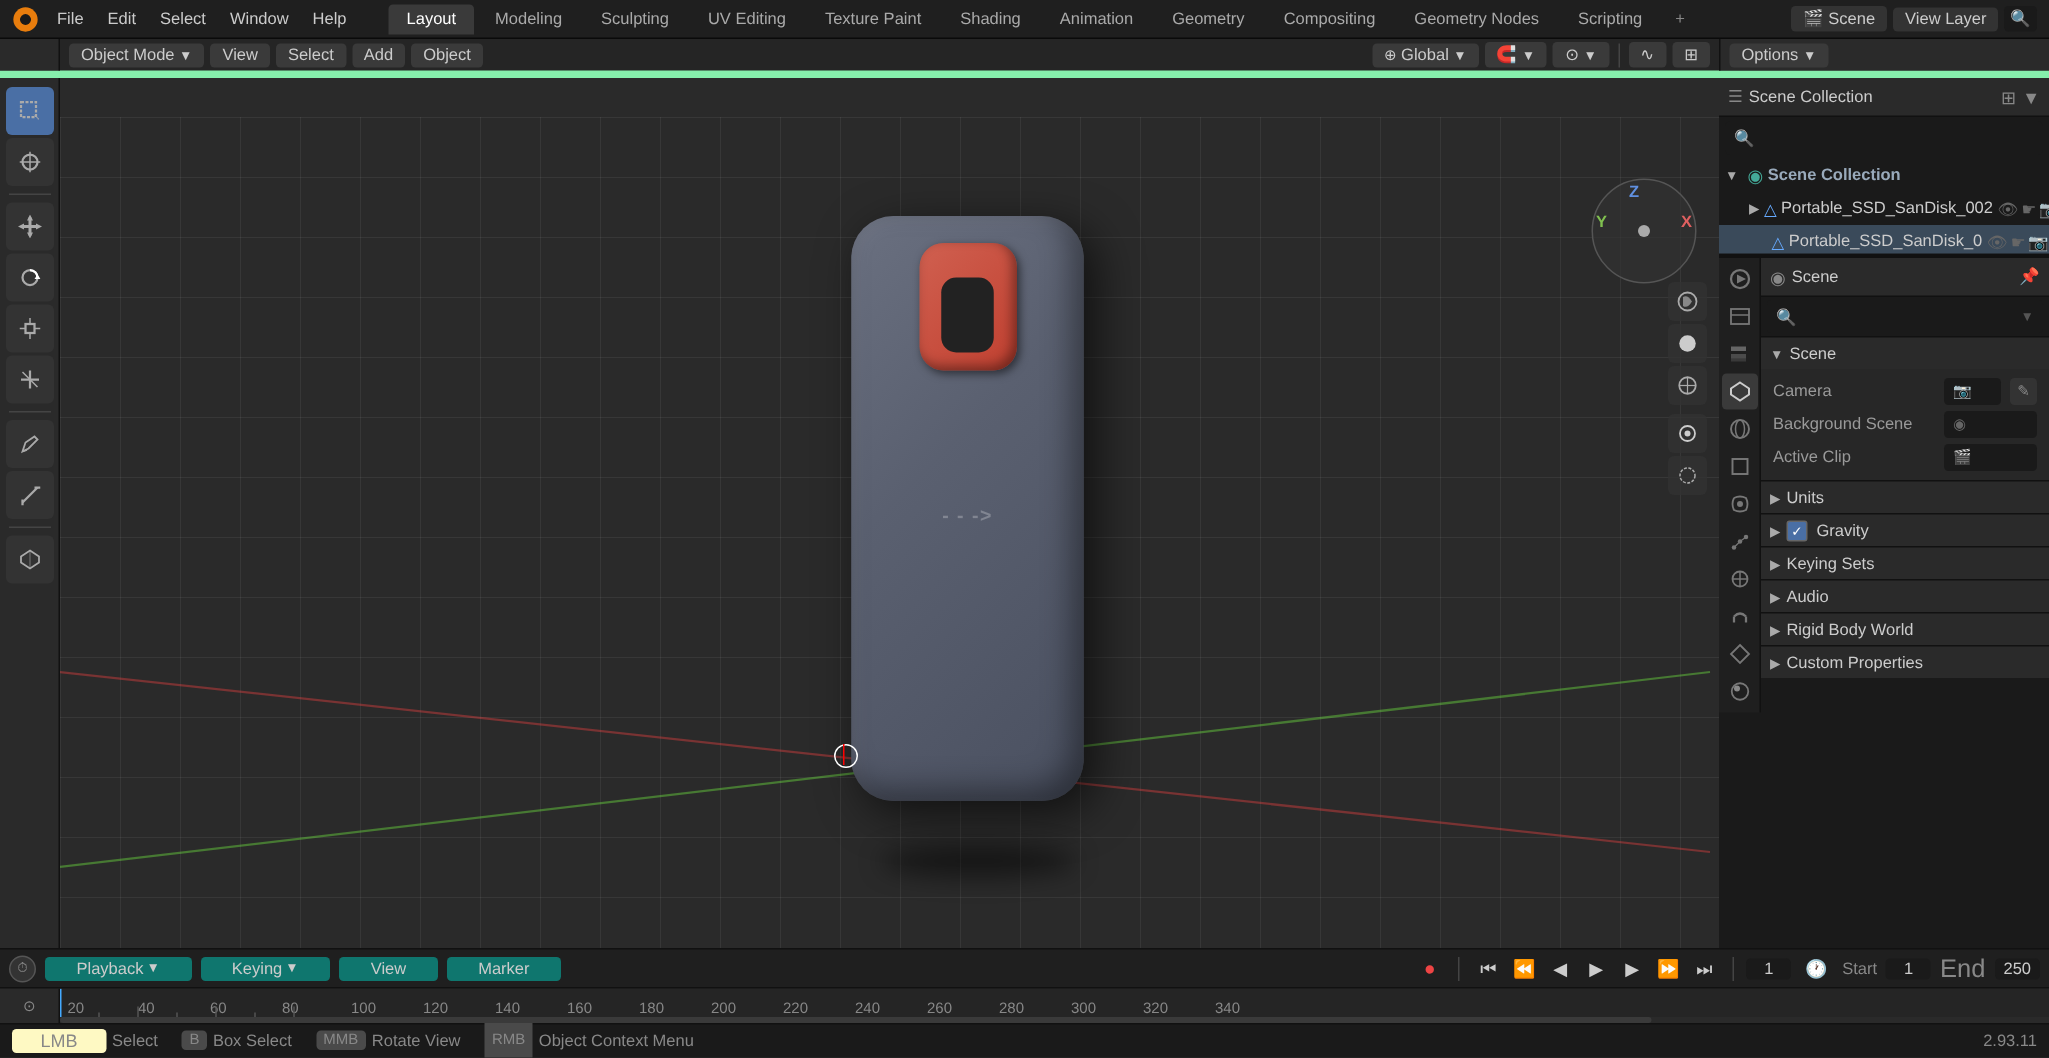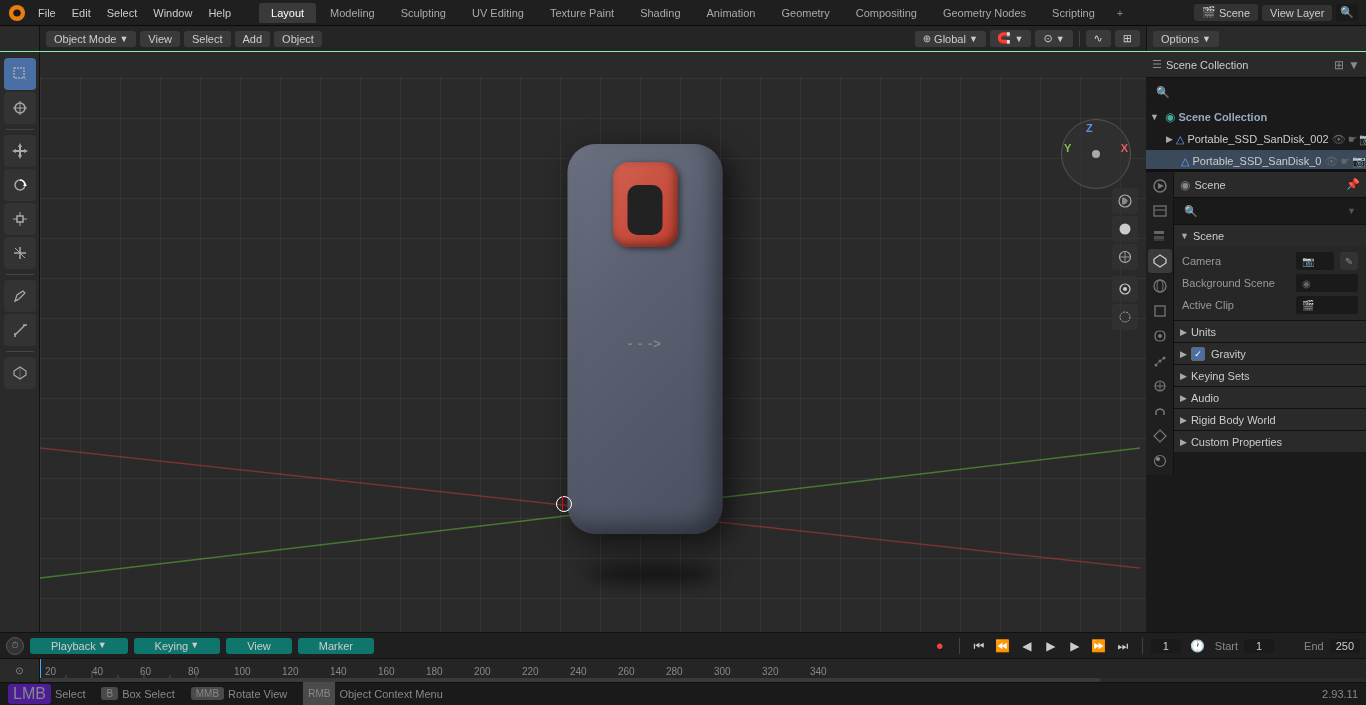--- a/index.html
+++ b/index.html
@@ -538,21 +538,21 @@
       <span>🎬</span>
       <span>Scene</span>
     </div>
     <div style="background:#333;border-radius:3px;padding:2px 8px;color:#ccc;font-size:11px;">View Layer</div>
     <div style="background:#1a1a1a;border-radius:3px;padding:2px 4px;display:flex;align-items:center;gap:2px;">
       <span style="color:#666;font-size:11px;">🔍</span>
     </div>
   </div>
 </div>
 
-<div style="display:flex;height:26px;background:#252525;border-bottom:1px solid #86efac;">
+<div style="display:flex;height:26px;background:#252525;border-bottom:5px solid #86efac;">
 
   <div style="width:40px;background:#2a2a2a;border-right:1px solid #111;"></div>
 
   <div style="flex:1;display:flex;align-items:center;padding:0 6px;gap:4px;">
 
     <div class="vp-btn">
       <span>Object Mode</span>
       <span style="font-size:9px;">▼</span>
     </div>
     <div class="vp-btn">View</div>
@@ -986,21 +986,21 @@
   </div>
   <div class="tl-separator"></div>
 
   <div class="tl-field">1</div>
 
   <div class="tl-t-btn" style="font-size:12px;">🕐</div>
 
   <span style="color:#888;font-size:11px;">Start</span>
   <div class="tl-field">1</div>
 
-  <span style="color:#888;font-size:11px;margin-left:24px;">End</span>
+  <span style="color:#888;font-size:17px;">End</span>
   <div class="tl-field">250</div>
 </div>
 
 <div id="timeline-ruler">
   <div style="width:40px;background:#2a2a2a;height:100%;display:flex;align-items:center;justify-content:center;border-right:1px solid #111;">
     <span style="color:#888;font-size:10px;">⊙</span>
   </div>
   <div class="tl-ruler-track">
 
     <svg width="100%" height="24" style="position:absolute;top:0;left:0;">
@@ -1034,21 +1034,21 @@
     </svg>
 
     <div style="position:absolute;bottom:0;left:0;right:0;height:4px;background:#2a2a2a;">
       <div style="position:absolute;left:0;width:80%;height:100%;background:#3a3a3a;border-radius:2px;"></div>
     </div>
   </div>
 </div>
 
 <div id="status-bar">
   <div class="status-item">
-    <span style="background:#4c1d95;border-radius:3px;padding:1px 5px;font-size:16px;">LMB</span>
+    <span style="background:#fef9c3;border-radius:3px;padding:1px 19px;font-size:12px;">LMB</span>
     <span>Select</span>
   </div>
   <div class="status-item">
     <span style="background:#4a4a4a;border-radius:3px;padding:1px 5px;font-size:10px;">B</span>
     <span>Box Select</span>
   </div>
   <div class="status-item">
     <span style="background:#4a4a4a;border-radius:3px;padding:1px 5px;font-size:10px;">MMB</span>
     <span>Rotate View</span>
   </div>

